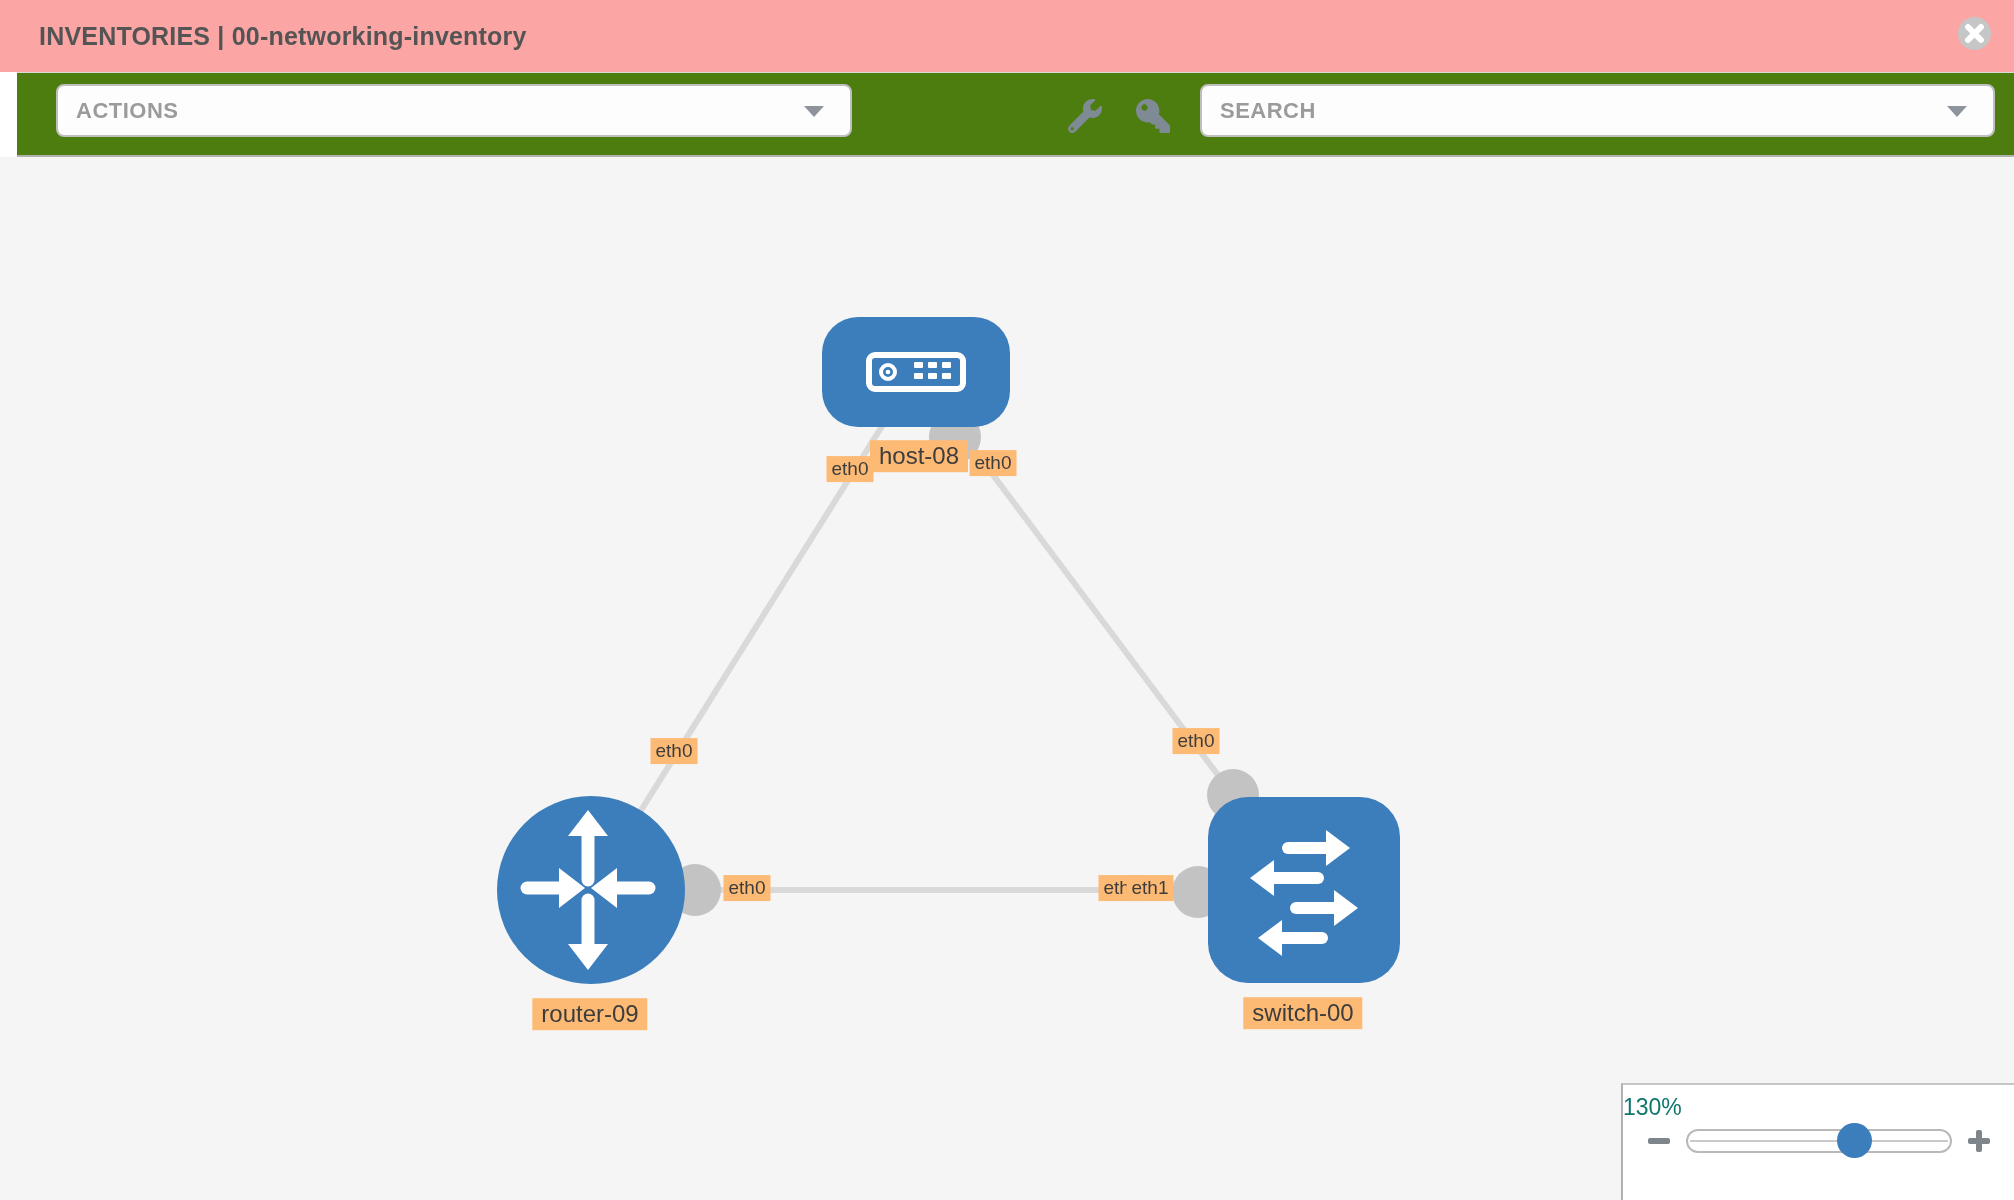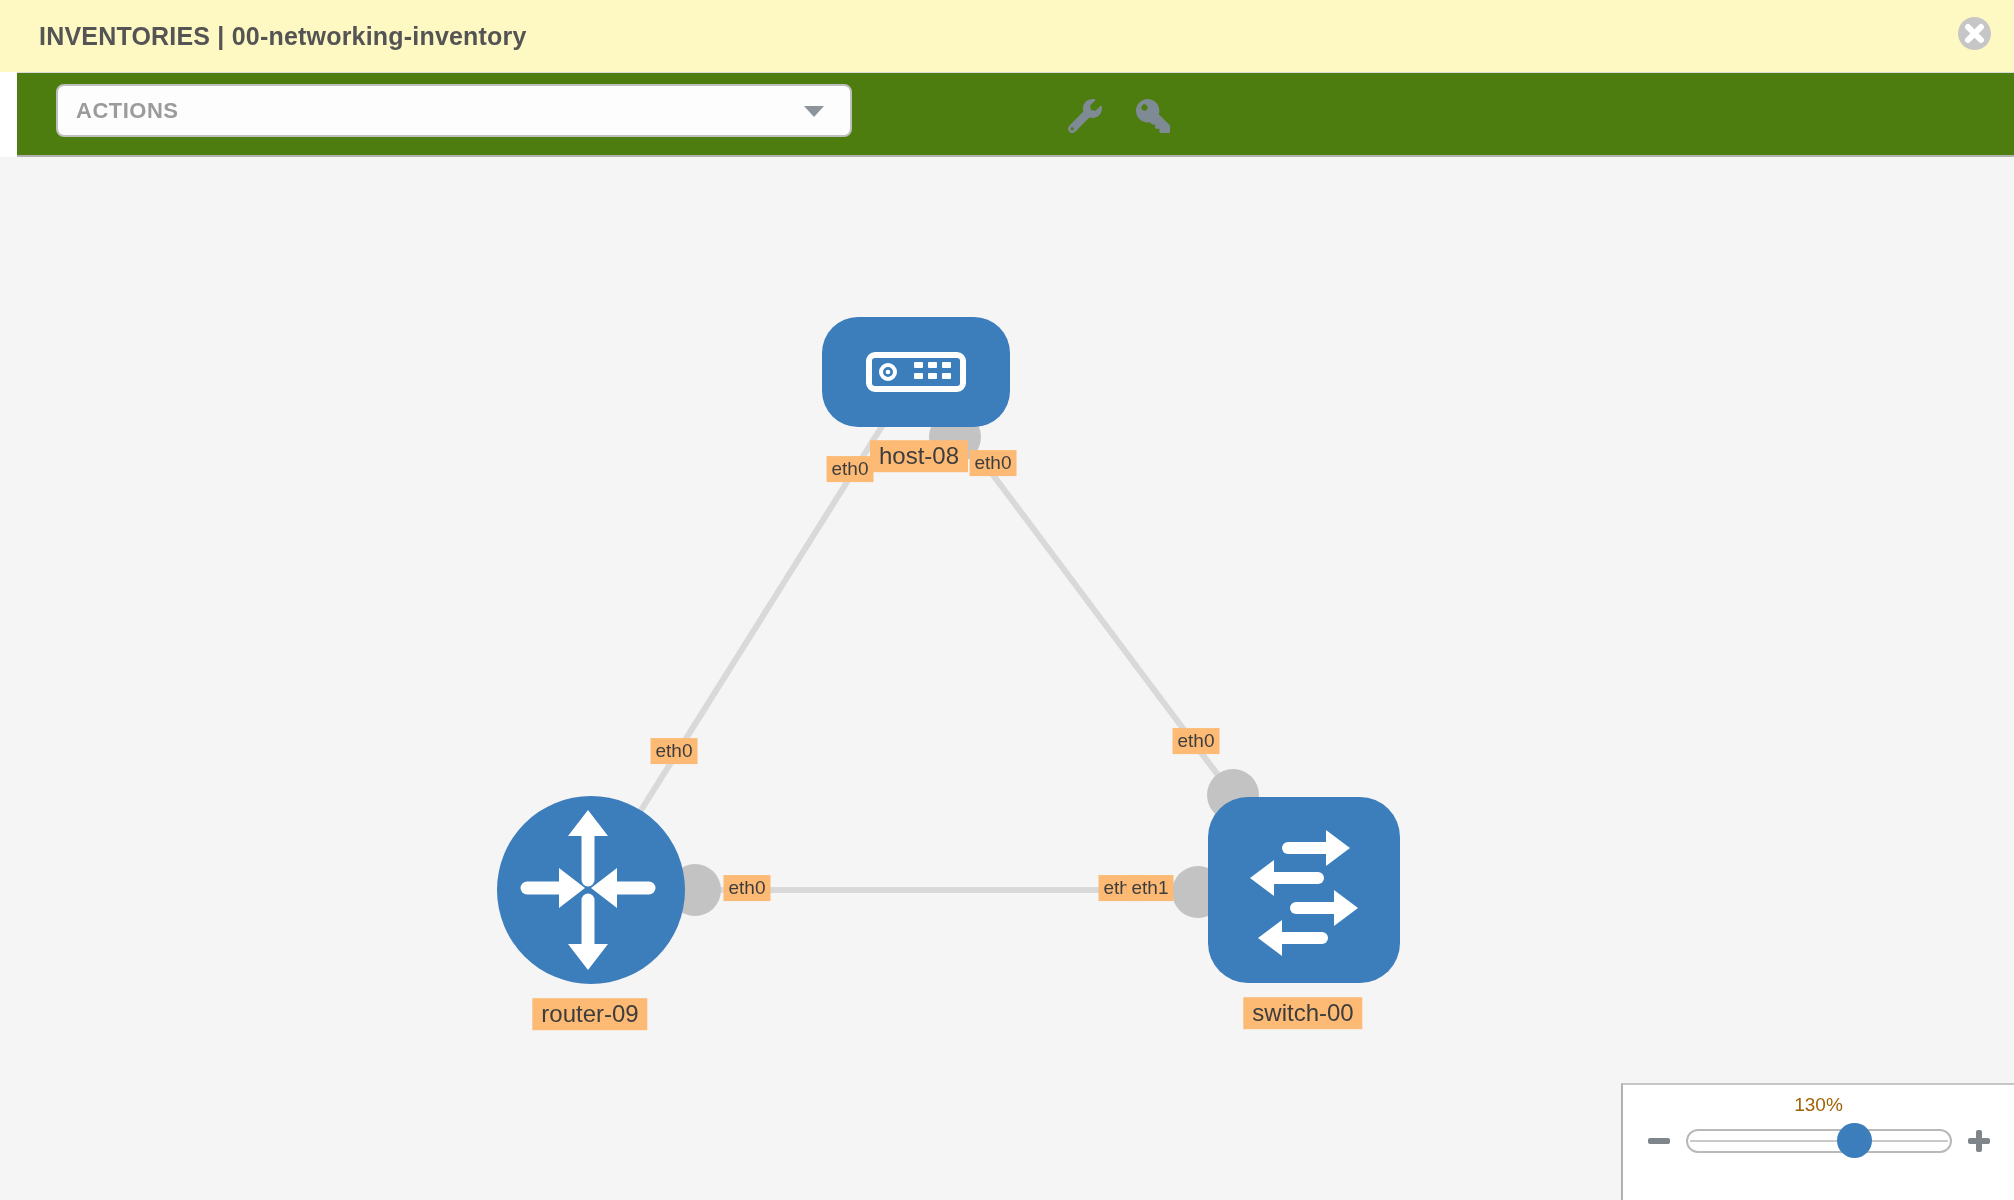--- a/index.html
+++ b/index.html
@@ -7,21 +7,21 @@
   body {
     font-family: "Liberation Sans", sans-serif;
     background: #ffffff;
     position: relative;
   }
   .app { position: absolute; inset: 0; width: 2014px; height: 1200px; }
 
   
   .header {
     position: absolute; left: 0; top: 0; width: 2014px; height: 72px;
-    background: #fef9c3;
+    background: #fca5a5;
   }
   .page-title {
     position: absolute; left: 39px; top: 50%; transform: translateY(-50%);
     font-size: 25px; font-weight: bold; color: #545454; letter-spacing: 0.2px;
     white-space: nowrap;
   }
   .close-btn {
     position: absolute; right: 22px; top: 16px; width: 35px; height: 35px;
     cursor: pointer; border: none; background: transparent; padding: 0;
   }
@@ -75,21 +75,21 @@
   .node-label { font-size: 24px; padding: 2px 9px; }
 
   
   .zoom-panel {
     position: absolute; left: 1621px; top: 926px; width: 393px; height: 117px;
     background: #ffffff;
     border-left: 2px solid #b0b0b0; border-top: 2px solid #c6c6c6;
   }
   .zoom-level {
     position: absolute; top: 9px; left: 0; width: 100%;
-    text-align: center; font-size: 19px; color: #a16207;
+    font-size: 23px; color: #0f766e;
   }
   .zoom-row {
     position: absolute; top: 44px; left: 0; width: 100%;
     display: flex; align-items: center; justify-content: center; gap: 15px;
   }
   .zoom-minus-btn, .zoom-plus-btn {
     width: 24px; height: 24px; border: none; background: transparent;
     position: relative; cursor: pointer; padding: 0;
   }
   .zoom-minus-btn::before {
@@ -147,20 +147,24 @@
         <path d="M507.73 109.1c-2.24-9.03-13.54-12.09-20.12-5.51l-74.36 74.36-67.88-11.31-11.31-67.88 74.36-74.36c6.62-6.62 3.43-17.9-5.66-20.16-47.38-11.74-99.55.91-136.58 37.93-39.64 39.64-50.55 97.1-34.05 147.2L18.74 402.76c-24.99 24.99-24.99 65.51 0 90.5 24.99 24.99 65.51 24.99 90.5 0l213.21-213.21c50.12 16.71 107.47 5.68 147.37-34.22 37.07-37.07 49.7-89.32 37.91-136.73zM64 472c-13.25 0-24-10.75-24-24 0-13.26 10.75-24 24-24s24 10.74 24 24c0 13.25-10.75 24-24 24z"></path>
       </svg>
     </button>
 
     <button class="tool-icon-btn tool-key">
       <svg viewBox="0 0 512 512" class="mirrored">
         <path d="M512 176.001C512 273.203 433.202 352 336 352c-11.22 0-22.19-1.062-32.827-3.069l-24.012 27.014A23.999 23.999 0 0 1 261.223 384H224v40c0 13.255-10.745 24-24 24h-40v40c0 13.255-10.745 24-24 24H24c-13.255 0-24-10.745-24-24v-78.059c0-6.365 2.529-12.47 7.029-16.971l161.802-161.802C163.108 213.814 160 195.271 160 176 160 78.798 238.797.001 335.999 0 433.488-.001 512 78.511 512 176.001zM336 128c0 26.51 21.49 48 48 48s48-21.49 48-48-21.49-48-48-48-48 21.49-48 48z"></path>
       </svg>
     </button>
 
+    <div class="dropdown dropdown-search">
+      <span class="dropdown-label">SEARCH</span>
+      <span class="chevron-down"></span>
+    </div>
   </div>
 
   <div class="canvas">
 
     <svg class="topology-svg" width="2014" height="1043" viewBox="0 0 2014 1043">
 
       <g stroke="#d9d9d9" stroke-width="6">
         <line x1="916" y1="215" x2="591" y2="733"></line>
         <line x1="916" y1="215" x2="1304" y2="733"></line>
         <line x1="591" y1="733" x2="1304" y2="733"></line>

